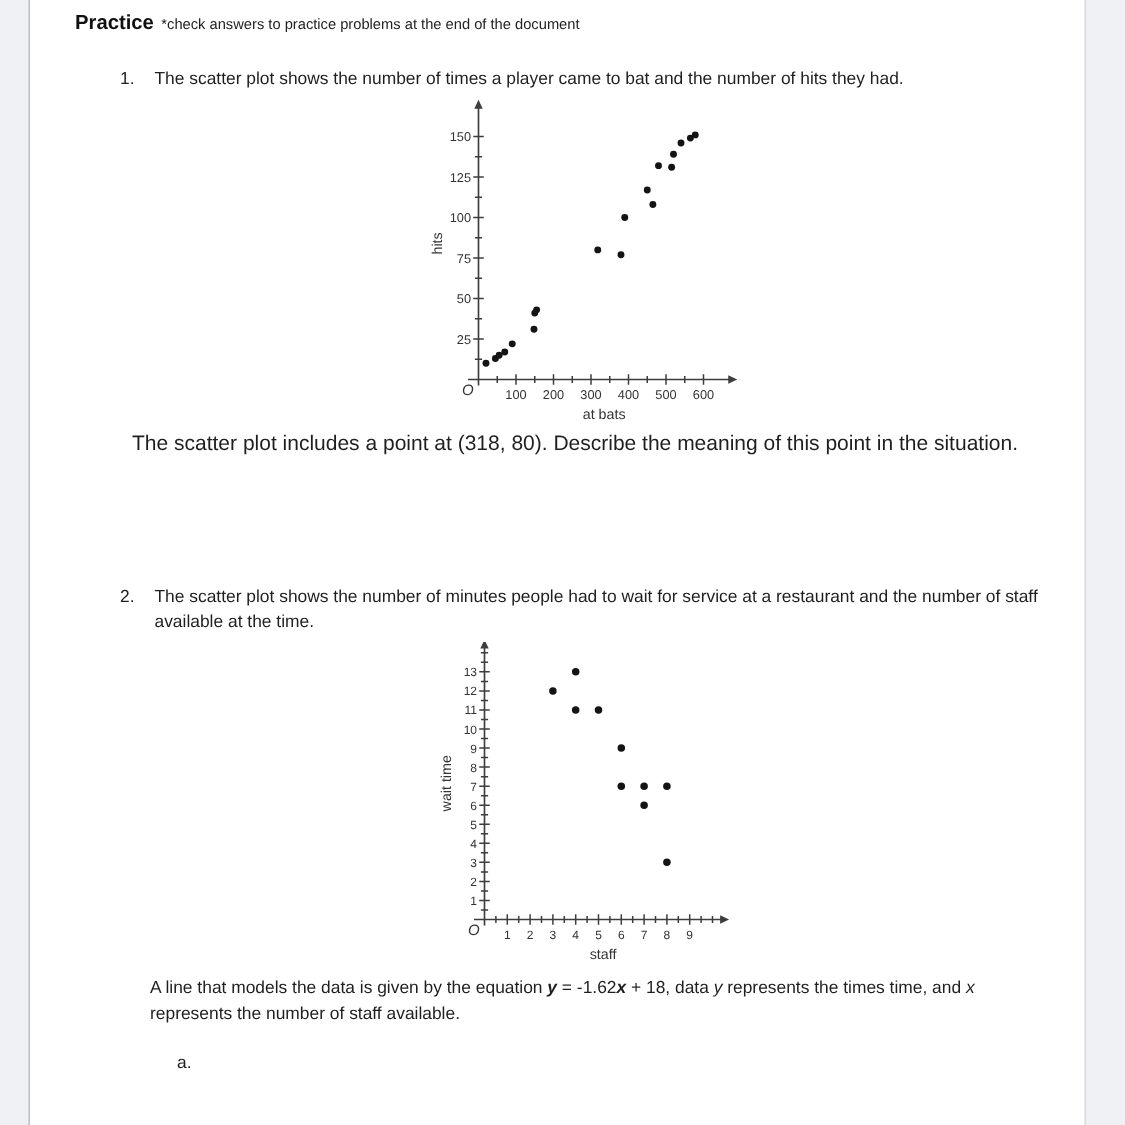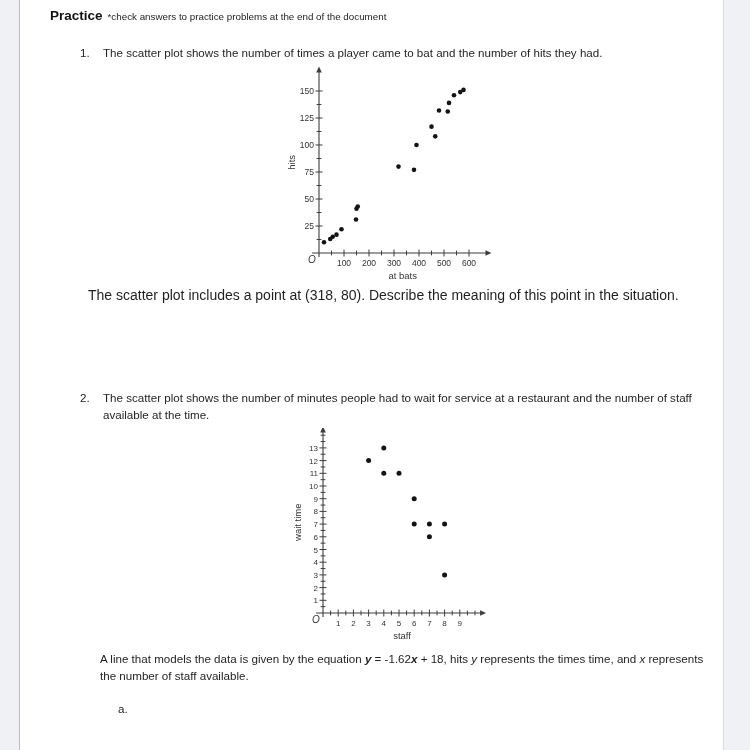--- a/index.html
+++ b/index.html
@@ -201,17 +201,17 @@
       <circle cx="90.8" cy="45.30000000000001" r="2.5" fill="#141414"></circle>
       <circle cx="106" cy="45.30000000000001" r="2.5" fill="#141414"></circle>
       <circle cx="121.19999999999999" cy="70.7" r="2.5" fill="#141414"></circle>
       <circle cx="121.19999999999999" cy="96.10000000000001" r="2.5" fill="#141414"></circle>
       <circle cx="136.39999999999998" cy="96.10000000000001" r="2.5" fill="#141414"></circle>
       <circle cx="136.39999999999998" cy="108.80000000000001" r="2.5" fill="#141414"></circle>
       <circle cx="151.6" cy="96.10000000000001" r="2.5" fill="#141414"></circle>
       <circle cx="151.6" cy="146.9" r="2.5" fill="#141414"></circle>
     </svg></div>
 
-<div class="eq-para"><span>A line that models the data is given by the equation </span><span class="bi">y</span><span class="b"> = -1.62</span><span class="bi">x</span><span class="b"> + 18</span><span>, hits </span><span class="i">y</span><span> represents the times time, and </span><span class="i">x</span><span> represents the number of staff available.</span></div>
+<div class="eq-para"><span>A line that models the data is given by the equation </span><span class="bi">y</span><span class="b"> = -1.62</span><span class="bi">x</span><span class="b"> + 18</span><span>, data </span><span class="i">y</span><span> represents the times time, and </span><span class="i">x</span><span> represents the number of staff available.</span></div>
 
 <div class="sub-a">
   <span class="qnum-a">a.</span>
 </div>
 
 </body></html>

